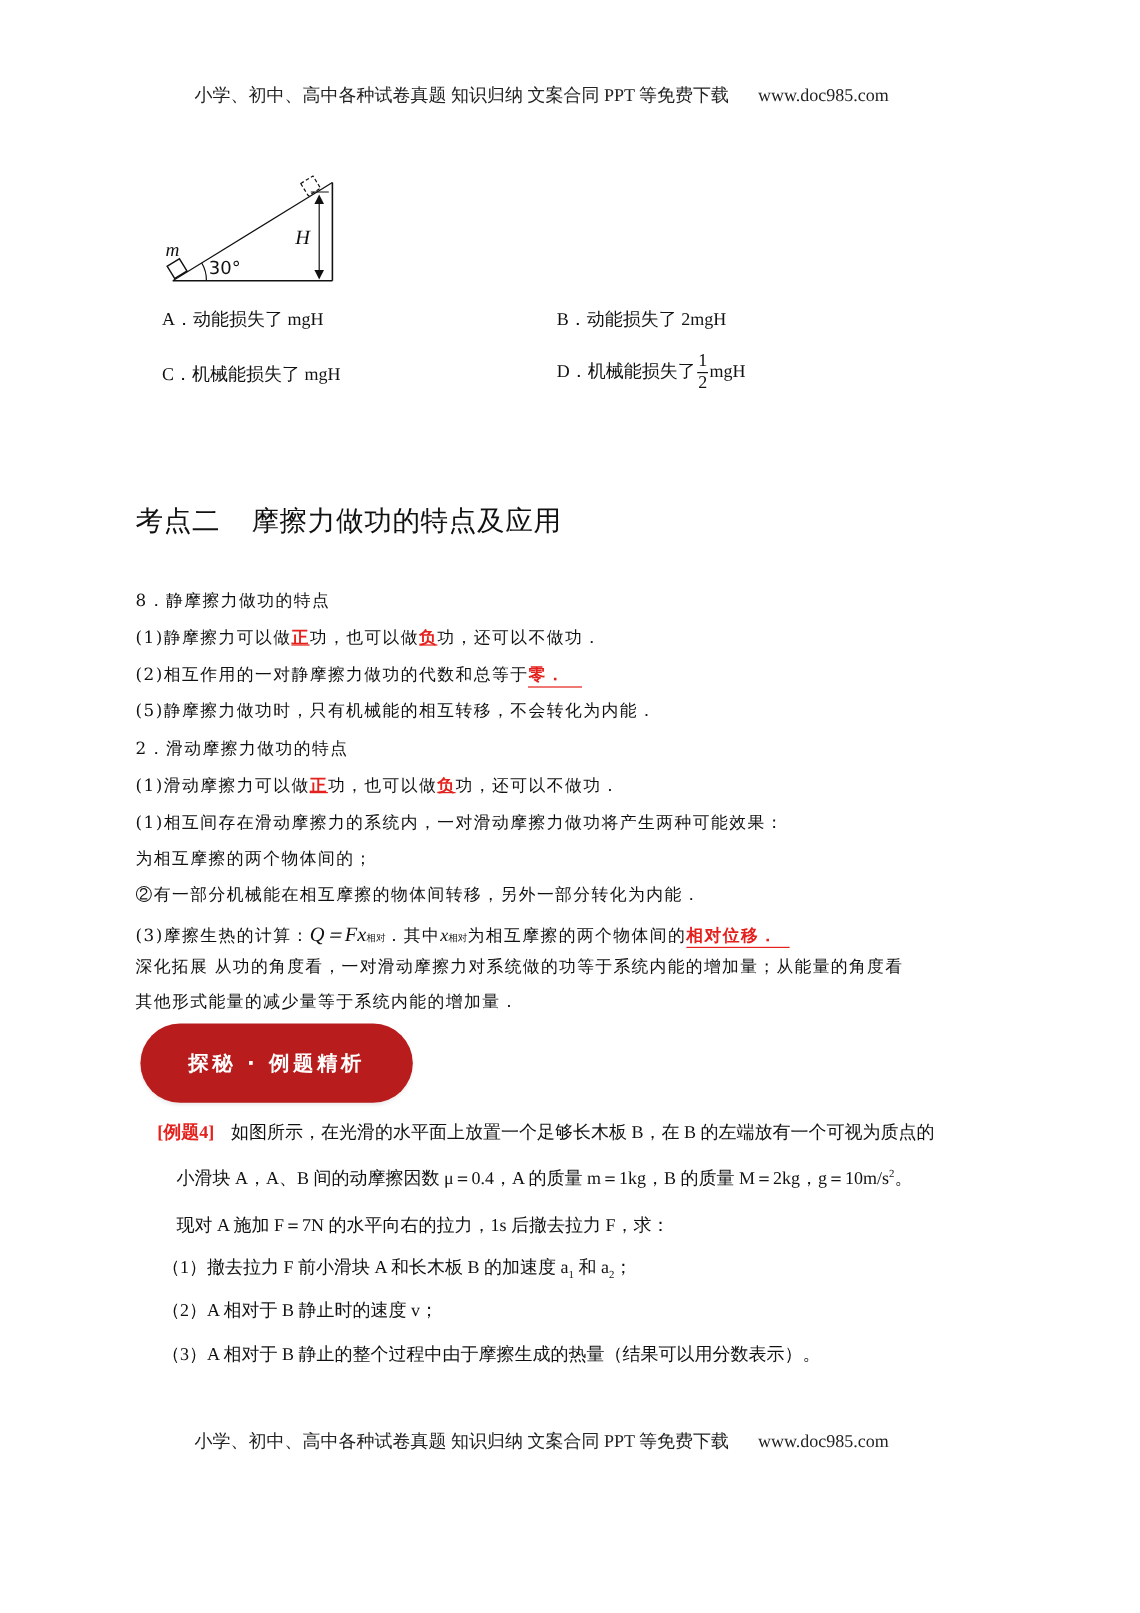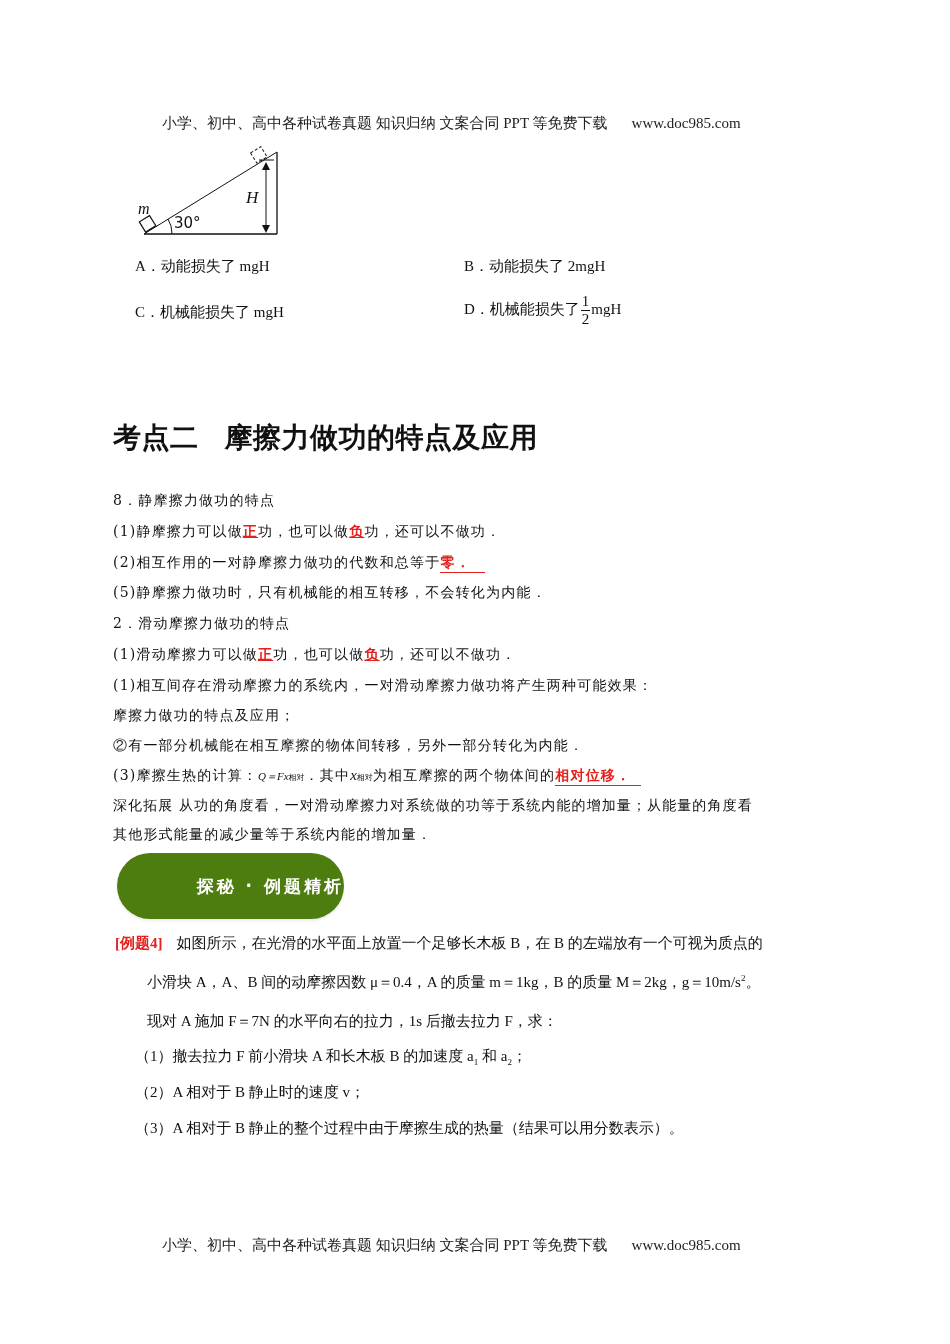--- a/index.html
+++ b/index.html
@@ -1,36 +1,36 @@
 <!DOCTYPE html>
 <html><head>
 <meta charset="utf-8">
 <style>
   html, body { margin: 0; padding: 0; background: #ffffff; }
   body { width: 950px; height: 1344px; position: relative; overflow: hidden;
          font-family: "DejaVu Serif", "Liberation Serif", serif; color: #111; }
   .abs { position: absolute; }
-  .hdr { font-size: 15px; color: #222; white-space: nowrap; font-family: "Liberation Serif", "DejaVu Serif", serif; margin-top: 44px; }
+  .hdr { font-size: 15px; color: #222; white-space: nowrap; font-family: "Liberation Serif", "DejaVu Serif", serif; }
   .hdr .url { margin-left: 24px; }
   .opt { font-size: 15px; white-space: nowrap; font-family: "Liberation Serif", "DejaVu Serif", serif; }
   .frac { display: inline-block; vertical-align: middle; text-align: center; font-size: 15px; line-height: 17px; margin: 0 1px; }
   .frac .num { display: block; border-bottom: 1px solid #111; padding: 0 1px; }
   .frac .den { display: block; }
-  .h2 { font-size: 28px; font-weight: bold; font-family: "DejaVu Sans", "Liberation Sans", sans-serif; letter-spacing: 0.5px; white-space: nowrap; }
+  .h2 { font-size: 23px; font-weight: normal; font-family: "DejaVu Sans", "Liberation Sans", sans-serif; letter-spacing: 0.5px; white-space: nowrap; }
   .h2 .gap { display: inline-block; width: 26px; }
   .line { font-size: 14px; white-space: nowrap; letter-spacing: 1.2px; }
   .red { color: #e4201c; font-weight: bold; text-decoration: underline; text-decoration-color: #e4201c; }
   .redu { display: inline-block; border-bottom: 1.5px solid #e4201c; color: #e4201c; font-weight: bold; }
   .ital { font-style: italic; font-family: "Liberation Serif", "DejaVu Serif", serif; letter-spacing: 0; }
   .sub-small { font-size: 8px; letter-spacing: 0; text-align: center; }
-  .btn-red { background: #4d7c0f; border-radius: 36px; color: #fff; font-size: 17px; font-weight: bold;
-             display: flex; align-items: center; justify-content: flex-end; letter-spacing: 3px;
+  .btn-red { background: #b91c1c; border-radius: 36px; color: #fff; font-size: 17px; font-weight: bold;
+             display: flex; align-items: center; justify-content: center; letter-spacing: 3px;
              font-family: "DejaVu Sans", sans-serif; box-shadow: 0 2px 3px rgba(0,0,0,0.08); }
   .ex { font-size: 15px; white-space: nowrap; font-family: "Liberation Serif", "DejaVu Serif", serif; }
-  .ex-label { color: #e4201c; font-weight: bold; }
+  .ex-label { color: #e4201c; font-weight: bold; margin-left: 16px; }
   sup, sub { font-size: 9px; }
 </style>
 </head>
 <body>
 
 <div class="abs hdr" style="left:162px; top:70px;">
   <span>小学、初中、高中各种试卷真题  知识归纳  文案合同  PPT 等免费下载</span><span class="url">www.doc985.com</span>
 </div>
 
 <div class="abs" style="left:132px; top:138px; width:160px; height:105px;">
@@ -83,24 +83,24 @@
 <div class="abs line" style="left:113px; top:554px;">
   <span>(2)相互作用的一对静摩擦力做功的代数和总等于</span><span class="redu" style="padding-right:14px;">零．</span>
 </div>
 <div class="abs line" style="left:113px; top:584px;">(5)静摩擦力做功时，只有机械能的相互转移，不会转化为内能．</div>
 
 <div class="abs line" style="left:113px; top:615px;">2．滑动摩擦力做功的特点</div>
 <div class="abs line" style="left:113px; top:646px;">
   <span>(1)滑动摩擦力可以做</span><span class="red">正</span><span>功，也可以做</span><span class="red">负</span><span>功，还可以不做功．</span>
 </div>
 <div class="abs line" style="left:113px; top:677px;">(1)相互间存在滑动摩擦力的系统内，一对滑动摩擦力做功将产生两种可能效果：</div>
-<div class="abs line" style="left:113px; top:707px;">摩擦力做功的特点及应用；</div>
+<div class="abs line" style="left:113px; top:707px;">为相互摩擦的两个物体间的；</div>
 <div class="abs line" style="left:113px; top:737px;">②有一部分机械能在相互摩擦的物体间转移，另外一部分转化为内能．</div>
 <div class="abs line" style="left:113px; top:767px;">
-  <span>(3)摩擦生热的计算：</span><span class="ital" style="font-size:11px;margin-top:20px;">Q＝Fx</span><span class="sub-small">相对</span><span>．其中</span><span class="ital" style="font-size:15px;">x</span><span class="sub-small">相对</span><span>为相互摩擦的两个物体间的</span><span class="redu" style="padding-right:10px;">相对位移．</span>
+  <span>(3)摩擦生热的计算：</span><span class="ital" style="font-size:17px;margin-top:20px;">Q＝Fx</span><span class="sub-small">相对</span><span>．其中</span><span class="ital" style="font-size:15px;">x</span><span class="sub-small">相对</span><span>为相互摩擦的两个物体间的</span><span class="redu" style="padding-right:10px;">相对位移．</span>
 </div>
 <div class="abs line" style="left:113px; top:797px; letter-spacing:1.1px;">深化拓展   从功的角度看，一对滑动摩擦力对系统做的功等于系统内能的增加量；从能量的角度看</div>
 <div class="abs line" style="left:113px; top:826px;text-align:center;">其他形式能量的减少量等于系统内能的增加量．</div>
 
 <div class="abs btn-red" style="left:117px; top:853px; width:227px; height:66px;">
   <span>探秘 · 例题精析</span>
 </div>
 
 <div class="abs ex" style="left:115px; top:934px;">
   <span class="ex-label">[例题4]</span><span style="display:inline-block;width:14px;"></span><span>如图所示，在光滑的水平面上放置一个足够长木板 B，在 B 的左端放有一个可视为质点的</span>

